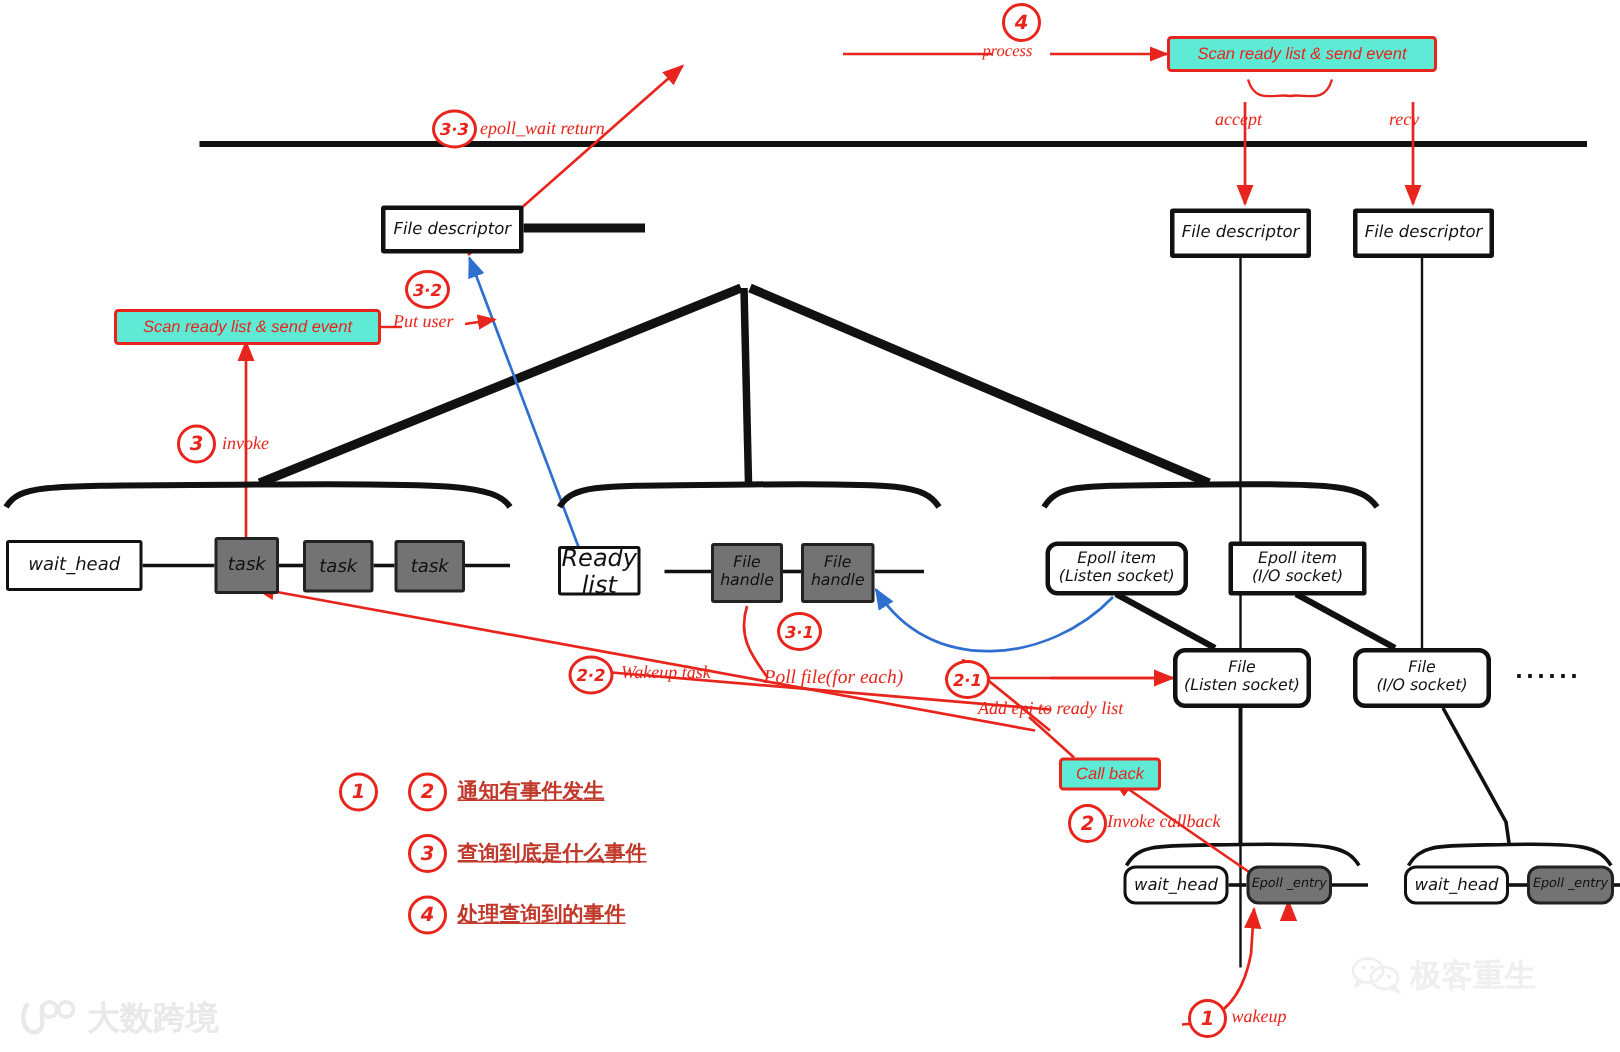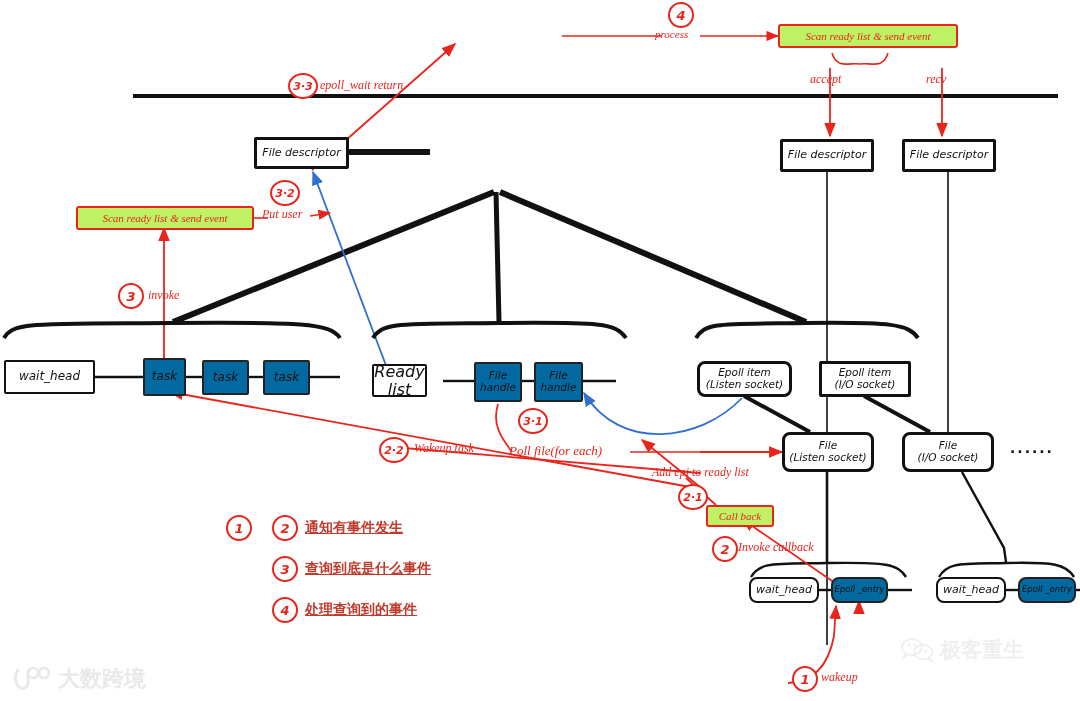--- a/index.html
+++ b/index.html
@@ -14,34 +14,34 @@
   .node{
     position:absolute;box-sizing:border-box;
     display:flex;align-items:center;justify-content:center;text-align:center;
     font-family:"DejaVu Sans", sans-serif;
     font-style:italic;color:#111;background:#fff;
     border:2px solid #111;line-height:1.12;
     white-space:pre-line;
   }
   .node.rounded{border-radius:8px;}
   .node.sq{border-radius:2px;}
-  .node.gray{background:#0369a1;border-color:#222;}
+  .node.gray{background:#737373;border-color:#222;}
   .node.thick{border-width:3px;}
   .node.big{border-width:3px;border-radius:12px;}
 
   .lbl{
     position:absolute;color:#e8251c;font-family:Liberation Serif, serif;
     font-style:italic;white-space:nowrap;
   }
   .redbox{
     position:absolute;box-sizing:border-box;
     border:2px solid #e8251c;border-radius:3px;color:#e8251c;
     display:flex;align-items:center;justify-content:center;
-    font-family:Liberation Serif, serif;font-style:italic;
-    background:#bef264;white-space:nowrap;
+    font-family:Liberation Sans, sans-serif;font-style:italic;
+    background:#5eead4;white-space:nowrap;
   }
   .circnum{
     position:absolute;box-sizing:border-box;
     border:2px solid #e8251c;border-radius:50%;
     color:#e8251c;display:flex;align-items:center;justify-content:center;
     font-family:"DejaVu Sans", sans-serif;font-style:italic;
     background:#fff;font-weight:bold;
   }
   .cn{
     position:absolute;color:#c0392b;font-weight:bold;
@@ -199,21 +199,21 @@
   <div class="redbox" style="left:76px;top:206px;width:178px;height:24px;font-size:11px;">Scan ready list &amp; send event</div>
 
   <div class="redbox" style="left:706px;top:505px;width:68px;height:22px;font-size:11px;">Call back</div>
 
   <div class="circnum" style="left:668px;top:2px;width:26px;height:26px;font-size:13px;">4</div>
   <div class="circnum" style="left:288px;top:73px;width:30px;height:26px;font-size:11px;">3·3</div>
   <div class="circnum" style="left:270px;top:180px;width:30px;height:26px;font-size:11px;">3·2</div>
   <div class="circnum" style="left:118px;top:283px;width:26px;height:26px;font-size:13px;">3</div>
   <div class="circnum" style="left:379px;top:437px;width:30px;height:26px;font-size:11px;">2·2</div>
   <div class="circnum" style="left:518px;top:408px;width:30px;height:26px;font-size:11px;">3·1</div>
-  <div class="circnum" style="left:630px;top:484px;width:30px;height:26px;font-size:11px;margin-left:48px;">2·1</div>
+  <div class="circnum" style="left:630px;top:440px;width:30px;height:26px;font-size:11px;">2·1</div>
   <div class="circnum" style="left:712px;top:536px;width:26px;height:26px;font-size:13px;">2</div>
   <div class="circnum" style="left:792px;top:666px;width:26px;height:26px;font-size:13px;">1</div>
 
   <div class="lbl" style="left:655px;top:28px;font-size:11px;">process</div>
   <div class="lbl" style="left:810px;top:72px;font-size:12px;">accept</div>
   <div class="lbl" style="left:926px;top:72px;font-size:12px;">recv</div>
   <div class="lbl" style="left:320px;top:78px;font-size:12px;">epoll_wait return</div>
   <div class="lbl" style="left:262px;top:207px;font-size:12px;">Put user</div>
   <div class="lbl" style="left:148px;top:288px;font-size:12px;">invoke</div>
   <div class="lbl" style="left:414px;top:441px;font-size:12px;">Wakeup task</div>

